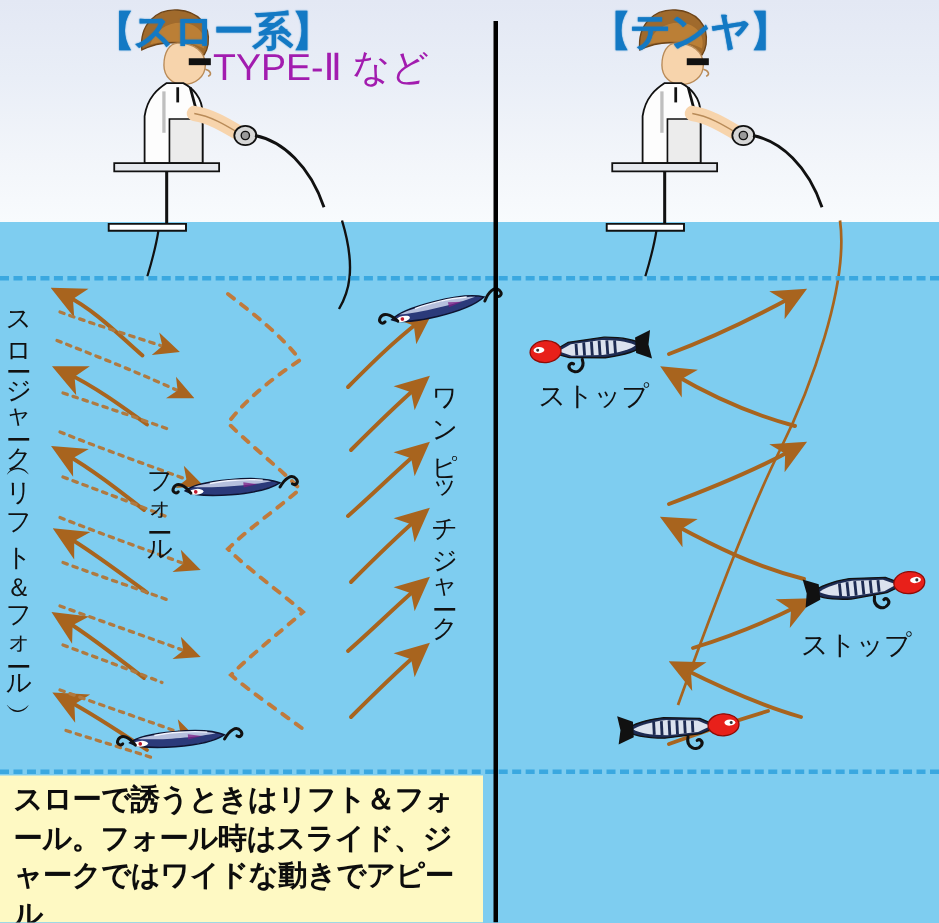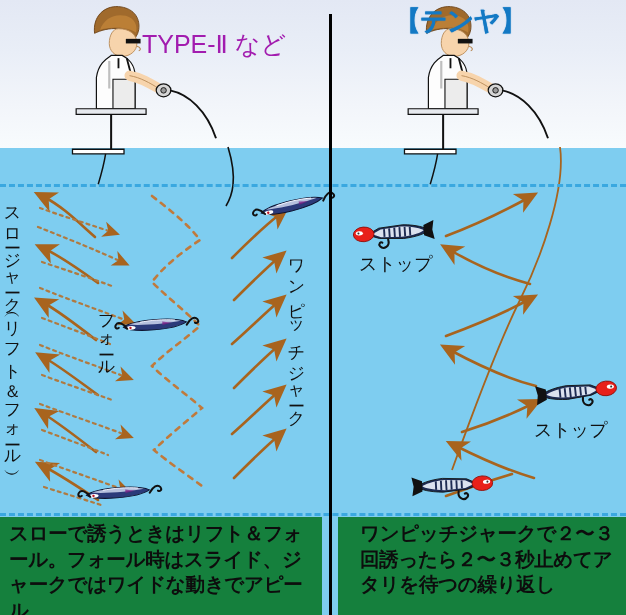--- a/index.html
+++ b/index.html
@@ -43,21 +43,21 @@
   .v-fall{left:98px;top:303px;font-size:17px;}
   .v-onepitch{left:288px;top:247px;}
 
   
   .hlabel{position:absolute;font-size:18px;color:#111;white-space:nowrap;}
   .stop1{left:359px;top:252px;}
   .stop2{left:534px;top:418px;}
 
   
   .caption{position:absolute;bottom:0;height:98px;box-sizing:border-box;
-           background:#15803d;padding:4px 6px 0 6px;
+           background:#fef9c3;padding:4px 6px 0 6px;
            font-size:19.5px;line-height:1.32;color:#0d0d0d;font-weight:bold;
            letter-spacing:-0.3px;}
   .cap-left{left:0;width:322px;text-align:left;padding-left:9px;}
   .cap-right{left:338px;width:288px;text-align:left;padding-left:22px;}
 
   svg.layer{position:absolute;left:0;top:0;width:626px;height:615px;
             pointer-events:none;overflow:visible;}
 </style>
 </head>
 <body>
@@ -231,26 +231,26 @@
 
     <path d="M228,147 C238,180 232,196 226,206" stroke="#111" stroke-width="1.6" fill="none"></path>
     <path d="M560,147 C566,190 540,260 520,300 C500,340 470,420 452,470" stroke="#a8641e" stroke-width="1.8" fill="none"></path>
   </svg>
 
   <div class="dash-line dash-top"></div>
   <div class="dash-line dash-bottom"></div>
 
   <div class="divider"></div>
 
+  <div class="hdr hdr-left">【スロー系】</div>
   <div class="subtitle">TYPE-Ⅱ など</div>
   <div class="hdr hdr-right">【テンヤ】</div>
 
   <div class="vlabel v-slowjerk">スロージャーク（リフト＆フォール）</div>
   <div class="vlabel v-fall">フォール</div>
   <div class="vlabel v-onepitch">ワンピッチジャーク</div>
 
   <div class="hlabel stop1">ストップ</div>
   <div class="hlabel stop2">ストップ</div>
 
   <div class="caption cap-left">スローで誘うときはリフト＆フォール。フォール時はスライド、ジャークではワイドな動きでアピール</div>
-  <div class="caption cap-right">ワンピッチジャークで２〜３回誘ったら２〜３秒止めてアタリを待つの繰り返し</div>
 
 </div>
 
 </body></html>

